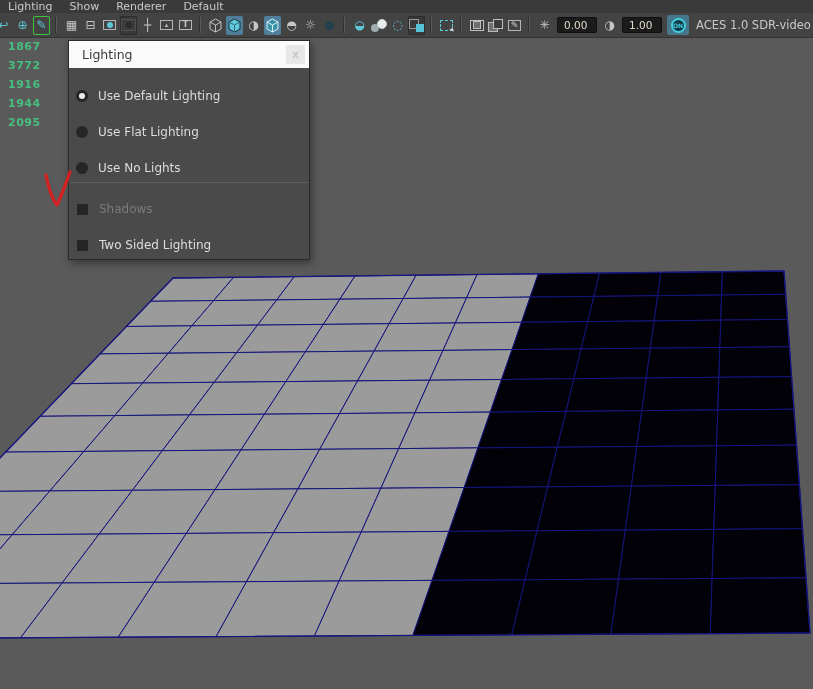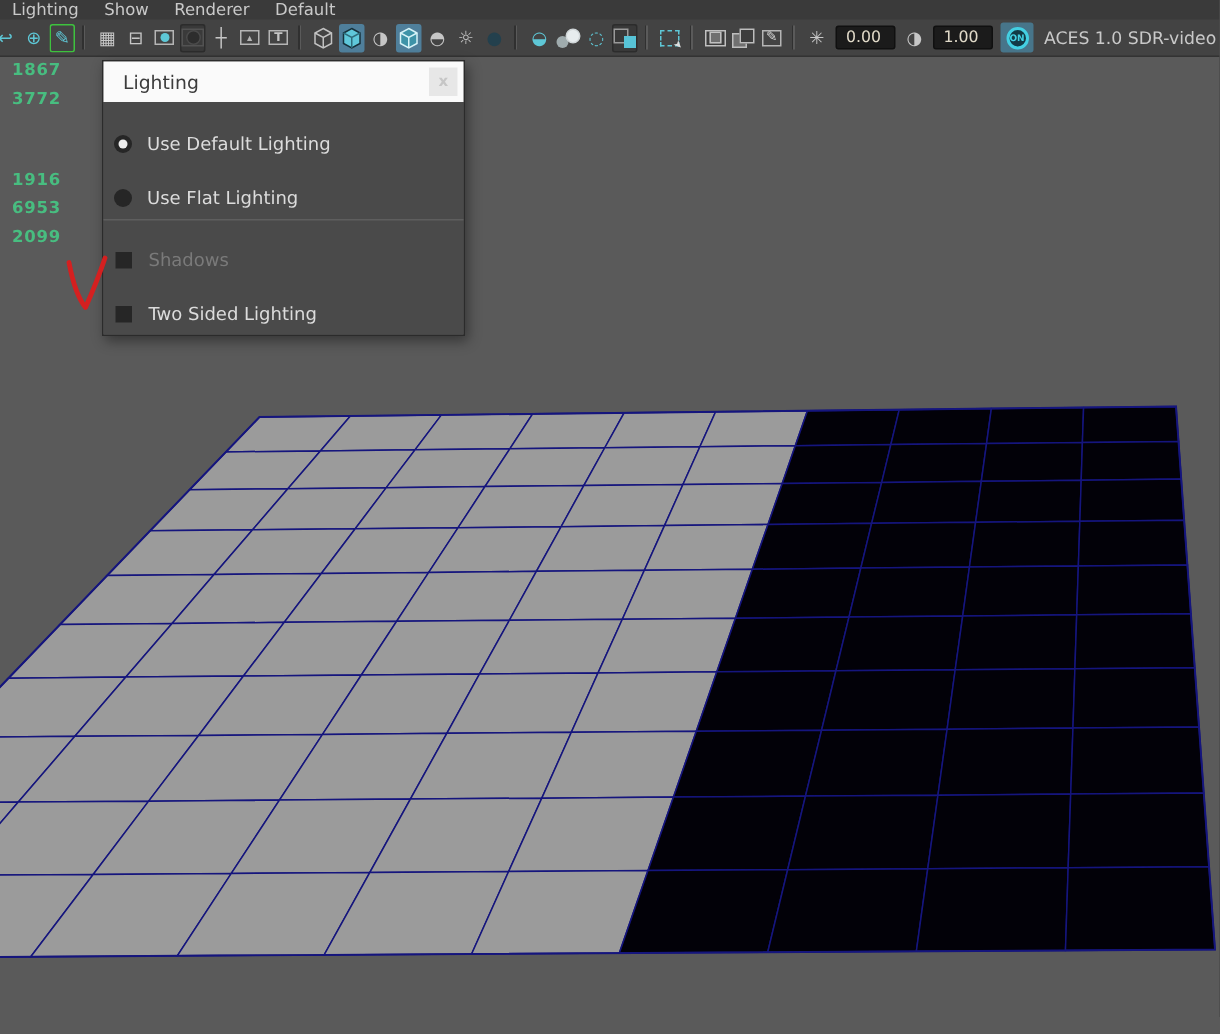--- a/index.html
+++ b/index.html
@@ -187,23 +187,23 @@
       <polygon points="339.1,581.0 432.0,580.4 412.9,635.4 314.4,636.0" fill="#9b9b9b" stroke="#15157d" stroke-width="1"></polygon>
       <polygon points="432.0,580.4 525.1,579.8 511.8,634.8 412.9,635.4" fill="#020108" stroke="#15157d" stroke-width="1"></polygon>
       <polygon points="525.1,579.8 618.5,579.1 610.9,634.2 511.8,634.8" fill="#020108" stroke="#15157d" stroke-width="1"></polygon>
       <polygon points="618.5,579.1 712.1,578.5 710.3,633.6 610.9,634.2" fill="#020108" stroke="#15157d" stroke-width="1"></polygon>
       <polygon points="712.1,578.5 806.0,577.8 810.0,633.0 710.3,633.6" fill="#020108" stroke="#15157d" stroke-width="1"></polygon>
       <polygon points="173.0,278.0 784.0,271.0 810.0,633.0 -174.0,639.0" fill="none" stroke="#15157d" stroke-width="1.3"></polygon>
     </svg>
   <div class="hud" id="hud">
       <div class="hudrow" style="color: rgb(72, 189, 128);">1867</div>
       <div class="hudrow" style="color: rgb(72, 189, 128);">3772</div>
-      <div class="hudrow" style="color: rgb(72, 189, 128); margin-top: 35px;">1916</div>
-      <div class="hudrow" style="color: rgb(72, 189, 128);">6953</div>
-      <div class="hudrow" style="color: rgb(72, 189, 128);">2099</div>
+      <div class="hudrow" style="color: rgb(72, 189, 128);">1916</div>
+      <div class="hudrow" style="color: rgb(72, 189, 128);">1944</div>
+      <div class="hudrow" style="color: rgb(72, 189, 128);">2095</div>
     </div>
 
   <div class="topbars">
     <div class="menubar" id="menubar">
         <span class="mitem">Lighting</span>
         <span class="mitem">Show</span>
         <span class="mitem">Renderer</span>
         <span class="mitem">Default</span>
       </div>
     <div class="toolbar" id="toolbar">
@@ -291,20 +291,24 @@
     </div>
     <div class="lmenu-body" id="lmenu-body">
         <div class="lmenu-item">
           <span class="radio sel"></span>
           <span class="ltext">Use Default Lighting</span>
         </div>
         <div class="lmenu-item">
           <span class="radio"></span>
           <span class="ltext">Use Flat Lighting</span>
         </div>
+        <div class="lmenu-item">
+          <span class="radio"></span>
+          <span class="ltext">Use No Lights</span>
+        </div>
         <div class="lmenu-sep"></div>
         <div class="lmenu-item disabled">
           <span class="check"></span>
           <span class="ltext">Shadows</span>
         </div>
         <div class="lmenu-item">
           <span class="check"></span>
           <span class="ltext">Two Sided Lighting</span>
         </div>
       </div>

